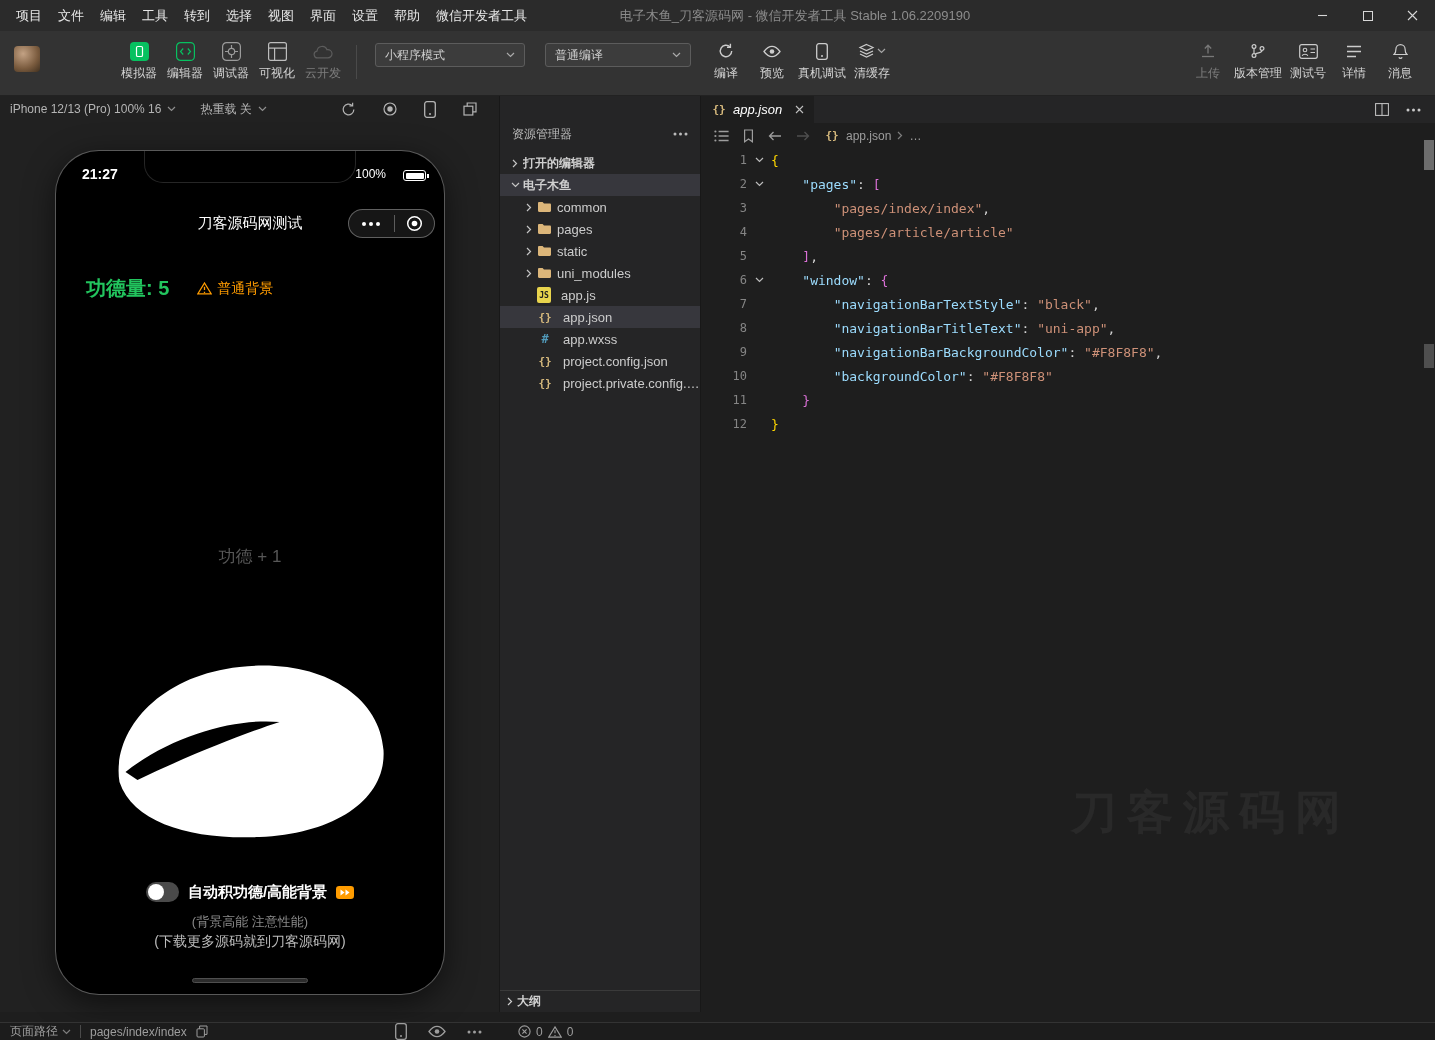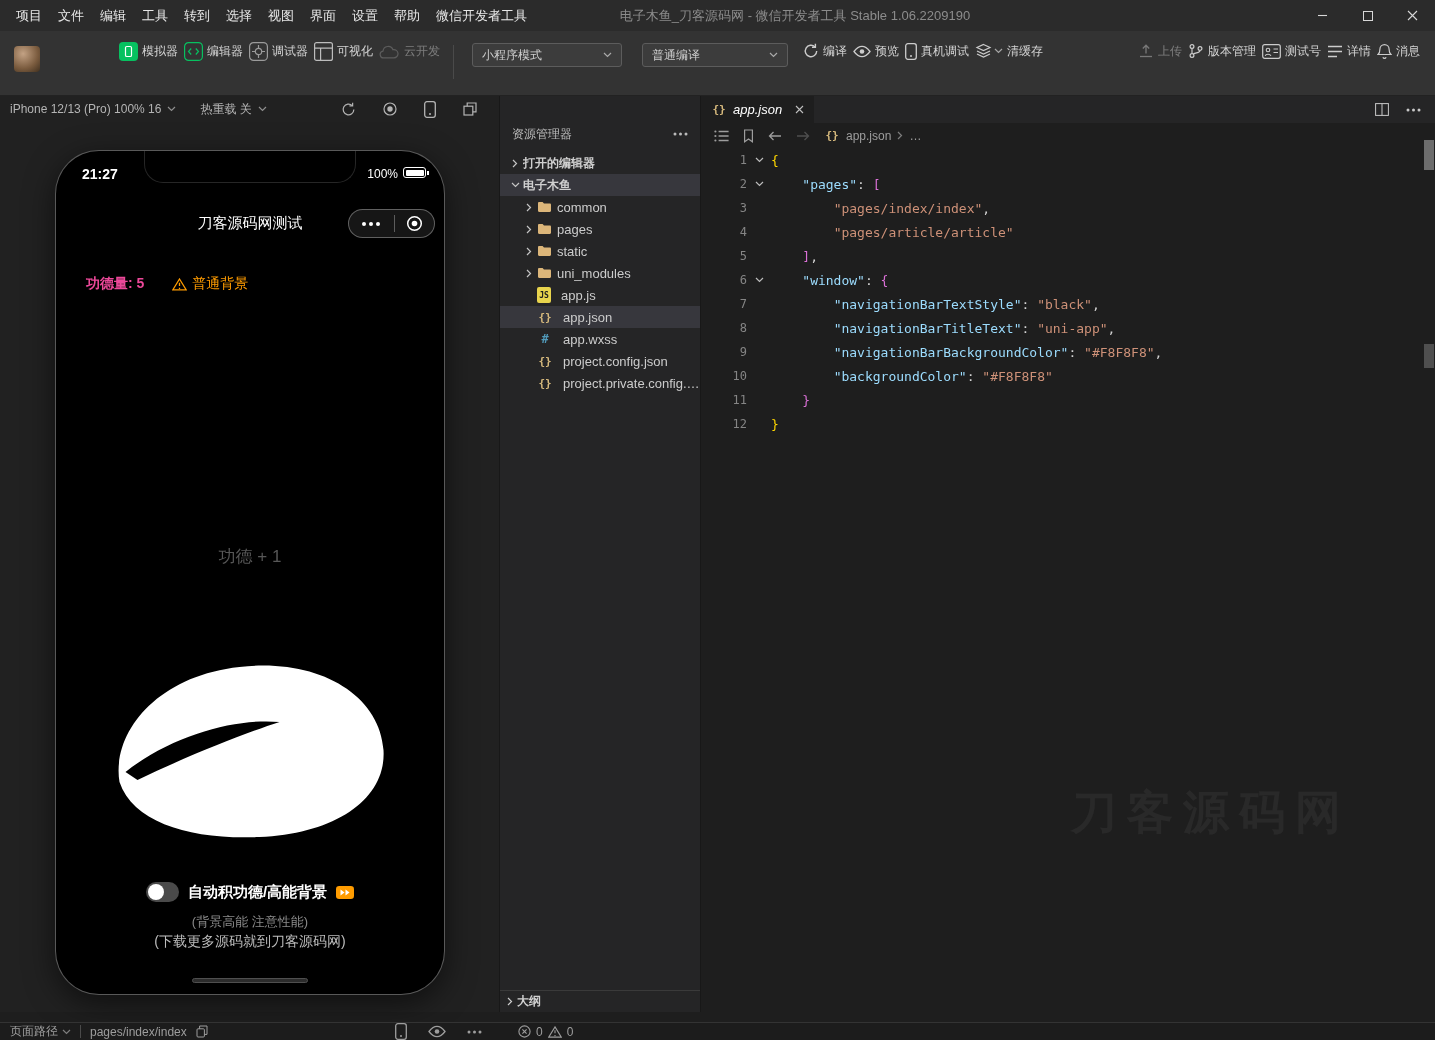--- a/index.html
+++ b/index.html
@@ -18,21 +18,21 @@
 .win-controls{position:absolute;right:0;top:0;height:31px;display:flex;}
 .wc{width:45px;height:31px;display:flex;align-items:center;justify-content:center;color:#d8d8d8;cursor:pointer;}
 
 
 .toolbar{height:65px;background:#333333;border-bottom:1px solid #222;display:flex;align-items:flex-start;position:relative;}
 .avatar{width:26px;height:26px;border-radius:4px;margin:15px 0 0 14px;flex:none;cursor:pointer;
 background:radial-gradient(circle at 35% 30%,#c3a284,#7a5b3e 60%,#40301f);}
 .tb-group{display:flex;}
 .grp-panel{margin-left:76px;margin-top:10px;}
 .grp-compile{margin-left:12px;margin-top:10px;}
-.tb-btn{min-width:46px;padding:0 3px;display:flex;flex-direction:row;align-items:center;gap:4px;cursor:pointer;}
+.tb-btn{min-width:46px;padding:0 3px;display:flex;flex-direction:column;align-items:center;gap:4px;cursor:pointer;}
 .tb-btn .icwrap{height:20px;display:flex;align-items:center;gap:2px;}
 .tb-label{font-size:12px;color:#d4d4d4;white-space:nowrap;}
 .tb-btn.disabled{opacity:.45;}
 .v-div{width:1px;height:34px;background:#4a4a4a;margin:14px 8px 0 10px;flex:none;}
 .tb-select{height:24px;margin-top:12px;background:#3c3c3c;border:1px solid #5c5c5c;border-radius:3px;display:flex;align-items:center;justify-content:space-between;padding:0 9px;font-size:12px;color:#cfcfcf;cursor:pointer;flex:none;}
 .sel-mode{width:150px;margin-left:10px;}
 .sel-compile{width:146px;margin-left:20px;}
 .tb-right{margin-left:auto;margin-top:10px;margin-right:12px;}
 
 
@@ -41,31 +41,31 @@
 
 .sim-panel{width:500px;background:#212121;border-right:1px solid #181818;position:relative;flex:none;}
 .sim-toolbar{height:26px;display:flex;align-items:center;padding:0 10px;font-size:12px;color:#b4b4b4;}
 .sim-sel{display:flex;gap:6px;cursor:pointer;margin-right:24px;white-space:nowrap;}
 .sim-icons{display:flex;gap:27px;margin-left:auto;padding-right:12px;color:#b4b4b4;}
 .sim-icons .ic{cursor:pointer;}
 
 
 .phone{position:absolute;left:55px;top:54px;width:390px;height:845px;background:#000;border:1px solid rgba(255,255,255,.35);border-radius:44px;box-shadow:0 8px 30px rgba(0,0,0,.55);overflow:hidden;}
 .p-status{position:absolute;top:15px;left:26px;right:18px;display:flex;justify-content:space-between;align-items:center;color:#fff;font-size:14px;font-weight:bold;z-index:3;}
-.p-batt{display:flex;align-items:flex-start;gap:5px;font-size:12px;font-weight:normal;}
+.p-batt{display:flex;align-items:flex-end;gap:17px;font-size:12px;font-weight:normal;}
 .bat{position:relative;width:23px;height:11px;border:1px solid #fff;border-radius:3px;padding:1.5px;display:inline-block;}
 .bat-fill{display:block;width:100%;height:100%;background:#fff;border-radius:1px;}
 .bat-nub{position:absolute;right:-4px;top:2.5px;width:2px;height:4px;background:#fff;}
 .notch{position:absolute;top:0;left:50%;transform:translateX(-50%);width:212px;height:32px;background:#000;border:1px solid #262626;border-top:none;border-radius:0 0 19px 19px;z-index:2;}
 .p-nav{position:absolute;top:55px;left:0;right:0;height:34px;display:flex;align-items:center;justify-content:center;}
 .p-title{color:#fff;font-size:15px;}
 .capsule{position:absolute;right:9px;top:3px;width:87px;height:29px;border:1px solid rgba(255,255,255,.32);background:rgba(40,40,40,.55);border-radius:15px;display:flex;align-items:center;justify-content:space-evenly;}
 .cap-div{width:1px;height:17px;background:rgba(255,255,255,.3);}
 .p-merit-row{position:absolute;top:124px;left:30px;display:flex;align-items:center;gap:28px;}
-.p-merit{color:#ec4899;font-size:14px;font-weight:bold;}
+.p-merit{color:#22c55e;font-size:20px;font-weight:bold;}
 .p-bgmode{display:flex;align-items:center;gap:5px;color:var(--warning-orange);font-size:14px;}
 .p-plus{position:absolute;top:394px;left:0;right:0;text-align:center;color:#575757;font-size:17px;}
 .p-fish{position:absolute;top:483px;left:50%;transform:translateX(-50%);cursor:pointer;}
 .p-toggle-row{position:absolute;top:731px;left:0;right:0;display:flex;align-items:center;justify-content:center;gap:9px;}
 .toggle{width:33px;height:20px;border-radius:10px;background:#4a4a4a;position:relative;display:inline-block;cursor:pointer;flex:none;}
 .knob{position:absolute;left:2px;top:2px;width:16px;height:16px;border-radius:50%;background:#fff;}
 .p-toggle-label{color:#fff;font-size:15px;font-weight:bold;}
 .p-note{position:absolute;left:0;right:0;text-align:center;}
 .n1{top:762px;color:#8a8a8a;font-size:13px;}
 .n2{color:#bdbdbd;font-size:14px;}

